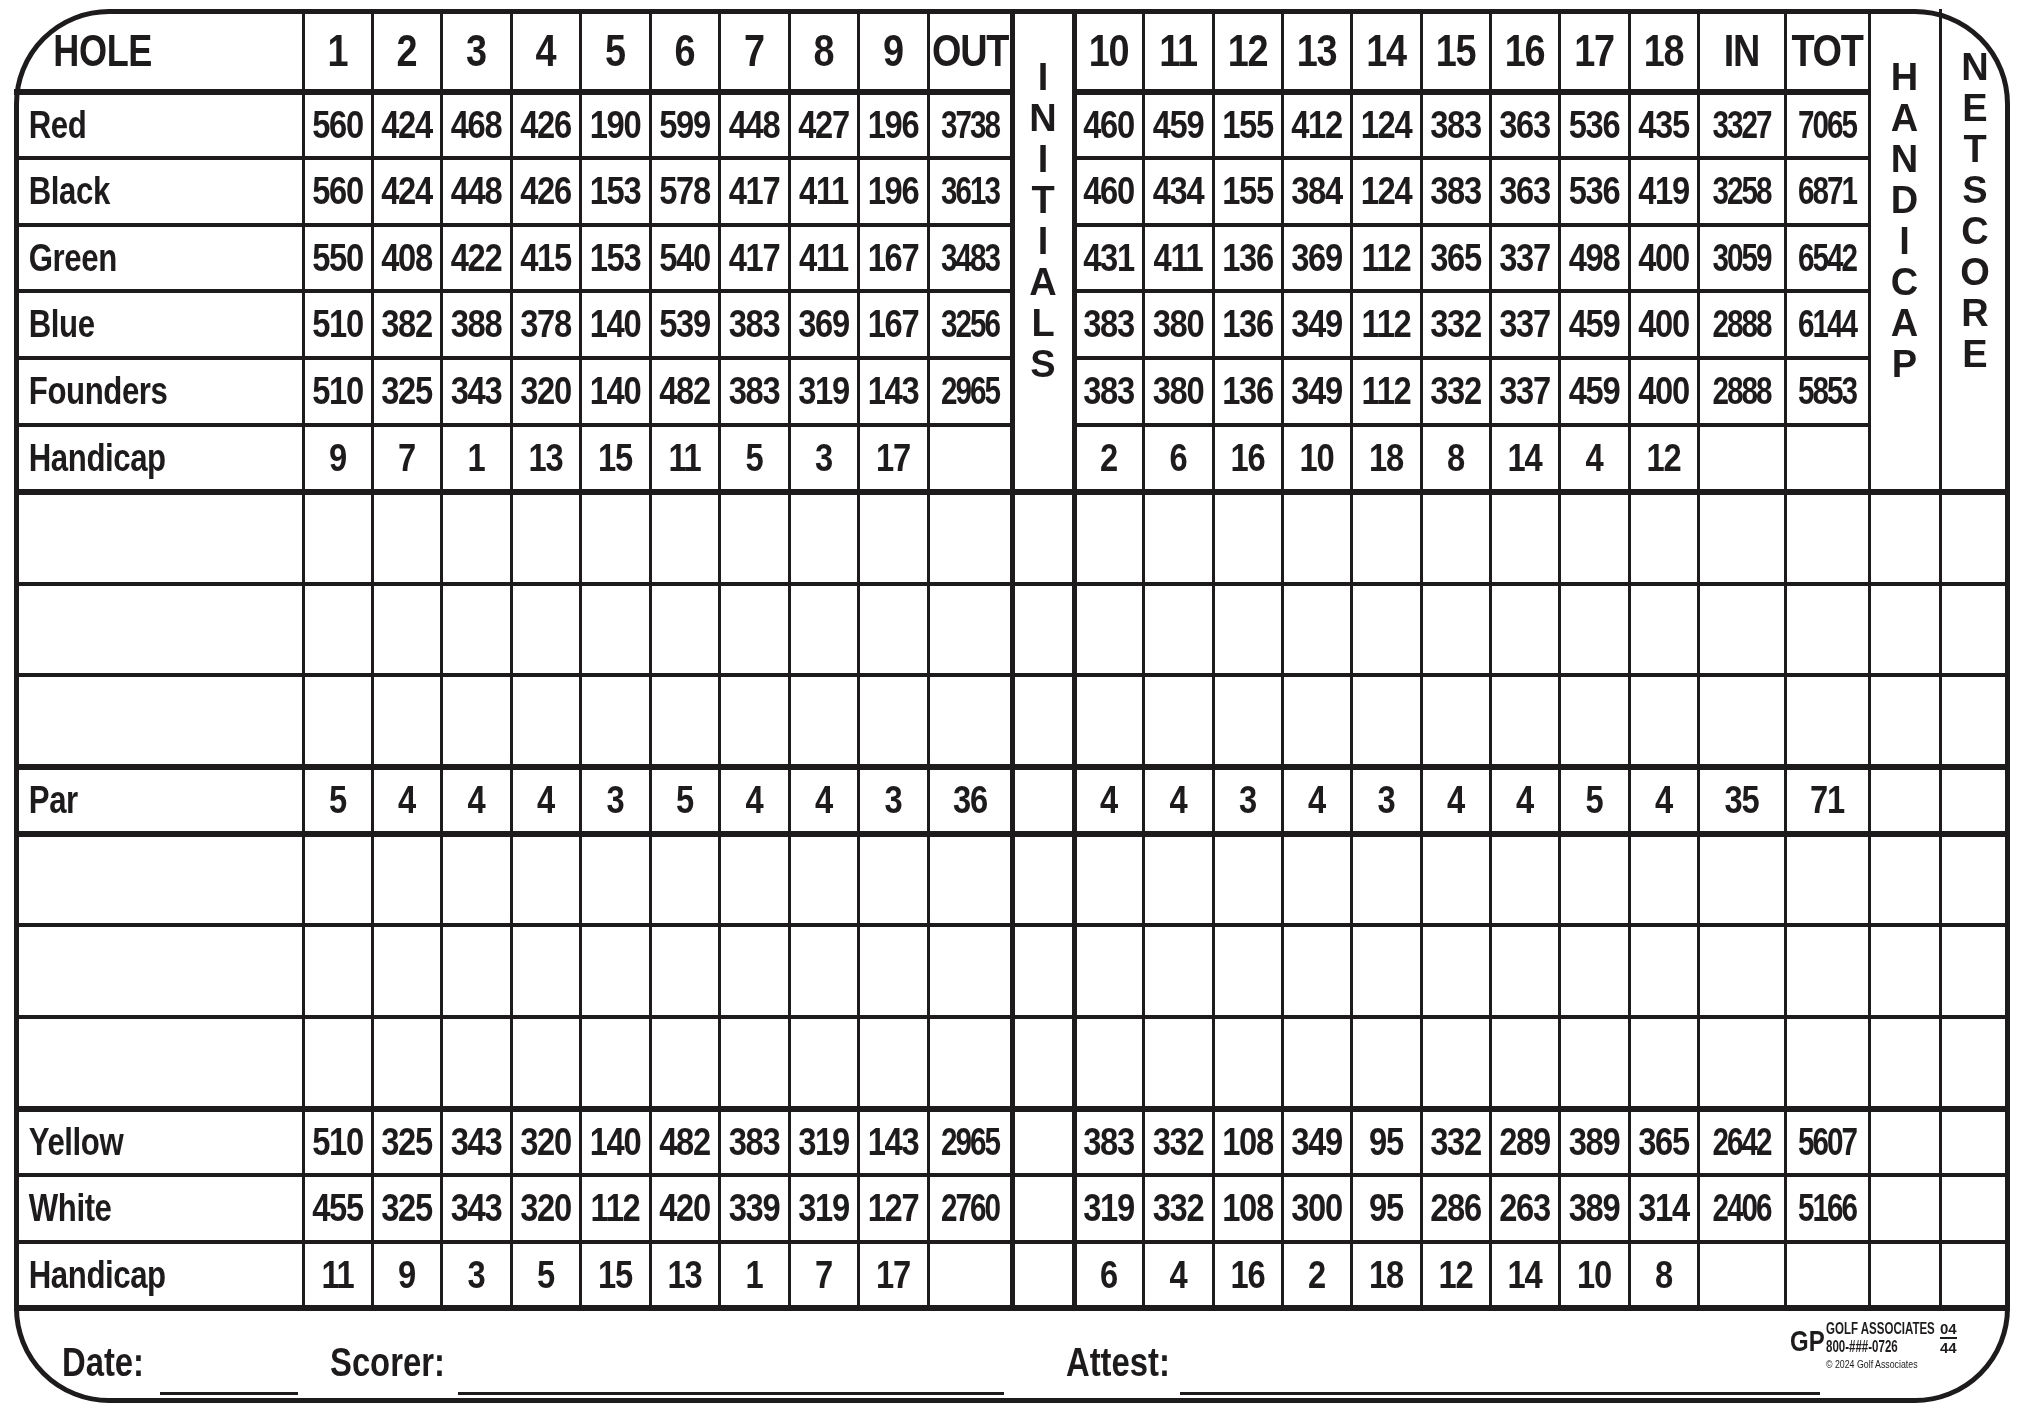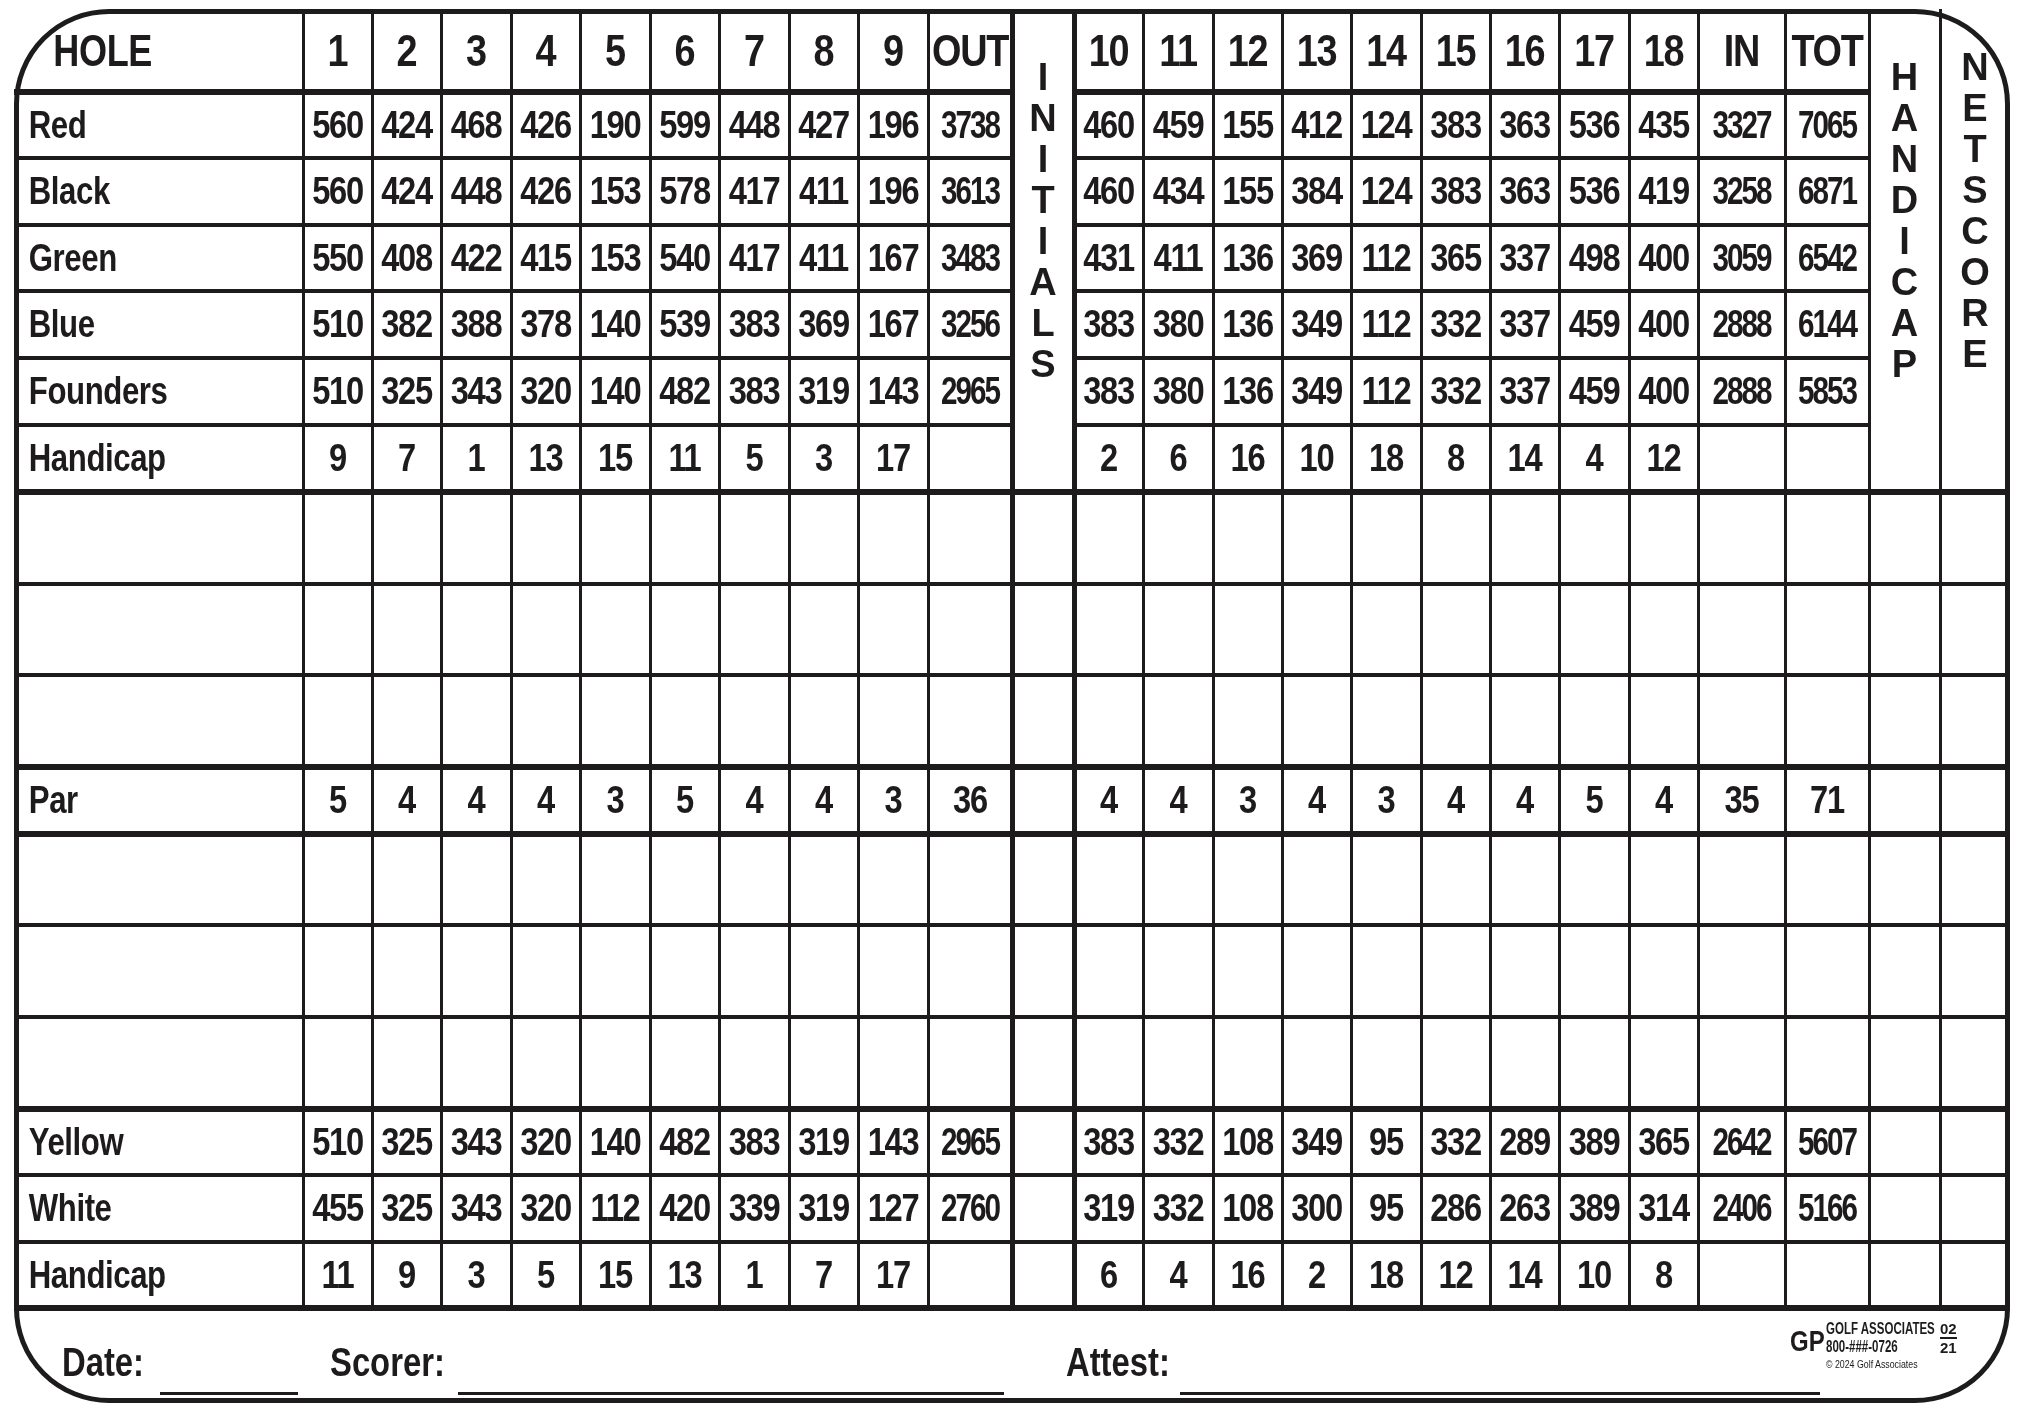--- a/index.html
+++ b/index.html
@@ -515,17 +515,17 @@
   <div class="footer-line" style="left:458px; top:1392px; width:546px;"></div>
   <div class="footer-lbl" style="left:1066px; top:1340px;">Attest:</div>
   <div class="footer-line" style="left:1180px; top:1392px; width:640px;"></div>
 
   <div id="logo">
     <span class="gp">GP</span>
     <span class="l1">GOLF ASSOCIATES</span>
     <span class="l2">800-###-0726</span>
     <span class="l3">© 2024 Golf Associates</span>
     <span class="rev">
-      <span>02</span>
-      <span>21</span>
+      <span>04</span>
+      <span>44</span>
     </span>
   </div>
 </div>
 
 </body></html>

